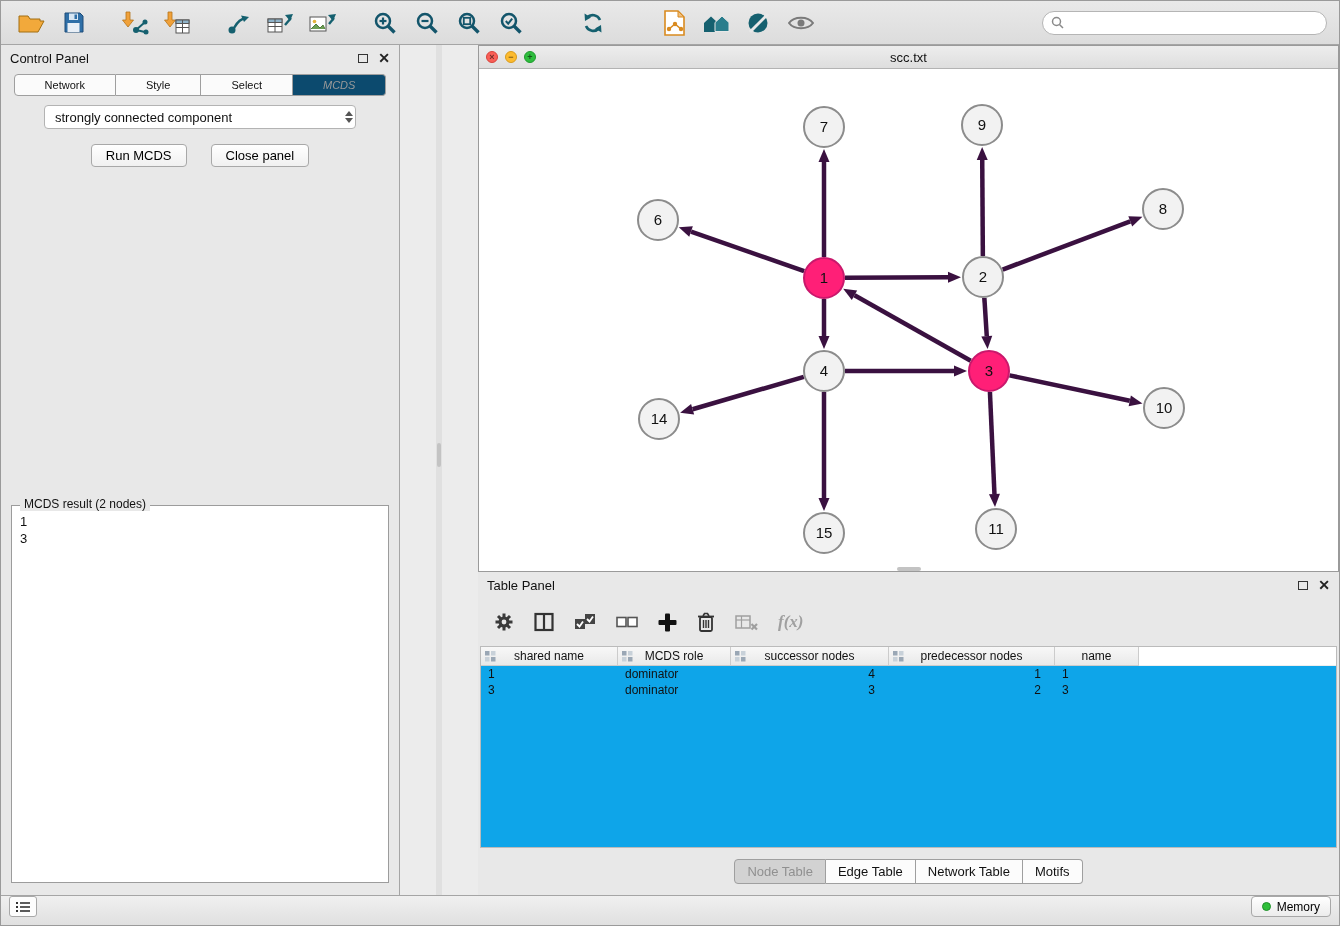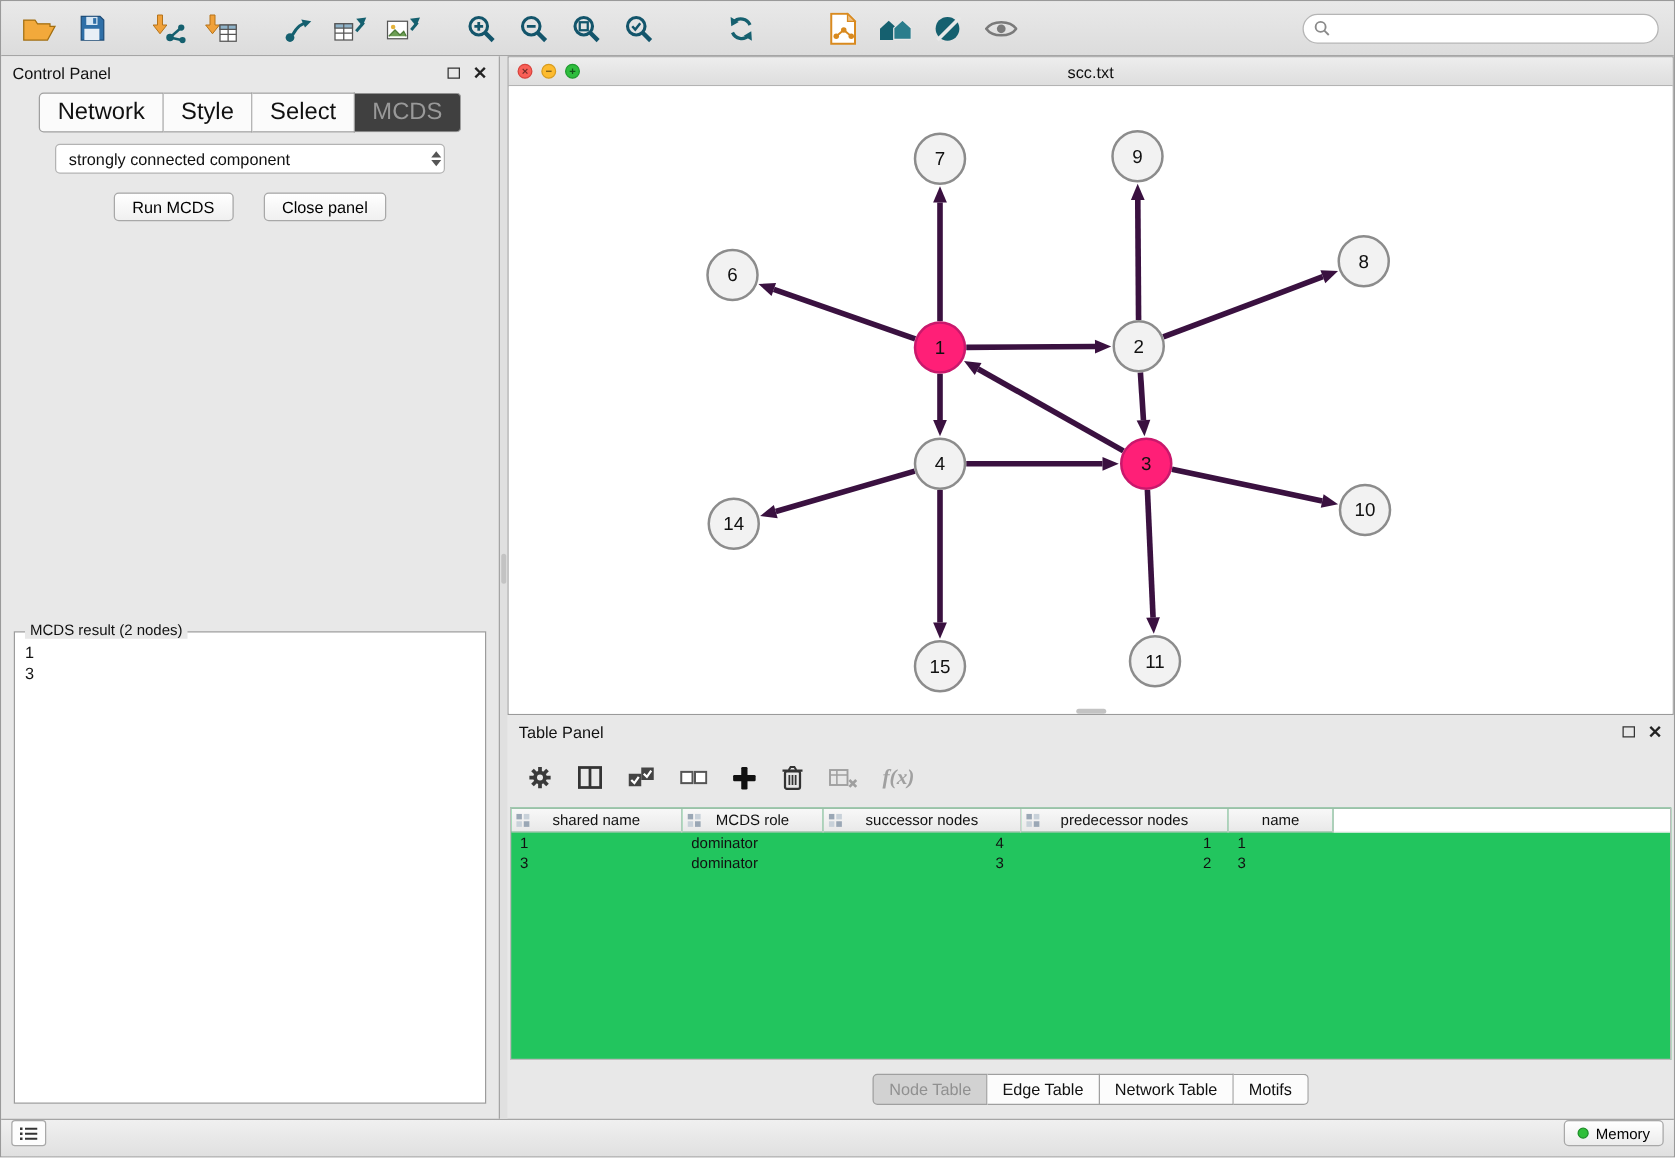--- a/index.html
+++ b/index.html
@@ -12,33 +12,33 @@
   .titlebar { height:22px; flex:0 0 22px; background:linear-gradient(#f1f1f1,#e6e6e6); text-align:center; font-size:13px; color:#9a9a9a; line-height:22px; }
 
   
   .toolbar { height:44px; flex:0 0 44px; background:linear-gradient(#e9e9e9,#dcdcdc); border-bottom:1px solid #a5a5a5; display:flex; align-items:center; padding:0 12px; }
   .tbtn { background:none; border:none; width:36px; height:36px; display:flex; align-items:center; justify-content:center; margin-right:6px; cursor:default; }
   .tgap { width:20px; flex:0 0 20px; }
   .search-box { margin-left:auto; width:285px; height:24px; background:#fff; border:1px solid #b5b5b5; border-radius:12px; display:flex; align-items:center; padding:0 8px; }
   .search-box input { border:none; outline:none; flex:1; font-size:12px; background:transparent; font-family:"Liberation Sans",sans-serif; }
 
   
-  .main { flex:1; display:flex; min-height:0; }
+  .main { flex:1; display:flex; min-height:0;gap:36px; }
 
   
   .control-panel { width:399px; flex:0 0 399px; background:#e8e8e8; border-right:1px solid #a5a5a5; display:flex; flex-direction:column; }
   .panel-header { height:26px; flex:0 0 26px; display:flex; align-items:center; padding:0 9px; font-size:13px; }
   .win-controls { margin-left:auto; display:flex; gap:10px; align-items:center; }
   .float-icon { width:10px; height:9px; border:1.5px solid #333; display:inline-block; }
   .close-icon { font-size:14px; font-weight:bold; color:#222; line-height:10px; }
   .cp-tabs { display:flex; justify-content:center; margin-top:3px; }
-  .cp-tab { font-size:19px; padding:4px 14px; background:#fbfbfb; border:1px solid #9f9f9f; border-left:none; }
+  .cp-tab { font-size:11px; padding:4px 30px; background:#fbfbfb; border:1px solid #9f9f9f; border-left:none; }
   .cp-tab:first-child { border-left:1px solid #9f9f9f; border-radius:4px 0 0 4px; }
   .cp-tab:last-child { border-radius:0 4px 4px 0; }
-  .cp-tab.active { background:#404040; color:#999; }
+  .cp-tab.active { background:#0c4a6e; color:#999;font-style:italic; }
   .opt-label { text-align:center; font-size:13px; margin-top:24px; }
   .dropdown { margin:9px auto 0; width:312px; height:24px; background:#fff; border:1px solid #b3b3b3; border-radius:4px; display:flex; align-items:center; padding:0 2px 0 10px; font-size:13px; }
   .dd-stepper { margin-left:auto; display:flex; flex-direction:column; gap:2px; }
   .dd-up { width:0; height:0; border-left:4px solid transparent; border-right:4px solid transparent; border-bottom:5px solid #555; }
   .dd-down { width:0; height:0; border-left:4px solid transparent; border-right:4px solid transparent; border-top:5px solid #555; }
   .cp-buttons { display:flex; justify-content:center; gap:24px; margin-top:15px; }
   .btn { font-size:13px; font-family:"Liberation Sans",sans-serif; background:linear-gradient(#ffffff,#f0f0f0); border:1px solid #a8a8a8; border-radius:4px; padding:3px 14px; }
   .cp-spacer { flex:1; }
   .result-group { margin:0 10px 12px; flex:0 0 378px; border:1px solid #9c9c9c; background:#fff; position:relative; }
   .result-title { position:absolute; top:-9px; left:8px; background:#e8e8e8; padding:0 4px; font-size:12px; }
@@ -62,21 +62,21 @@
   .net-title { position:absolute; left:0; right:0; text-align:center; font-size:13px; pointer-events:none; }
   .graph-canvas { flex:1; position:relative; background:#fff; }
   .graph-svg { position:absolute; left:0; top:0; }
   .h-grip { position:absolute; bottom:0; left:50%; margin-left:-12px; width:24px; height:4px; background:#c3c3c3; border-radius:2px; }
 
   
   .table-panel { flex:1; background:#e8e8e8; display:flex; flex-direction:column; min-height:0; }
   .tp-toolbar { height:48px; flex:0 0 48px; display:flex; align-items:center; padding:0 16px; gap:20px; }
   .tp-btn { background:none; border:none; display:flex; align-items:center; justify-content:center; cursor:default;font-weight:bold; }
   .fx-label { font-family:"Liberation Serif", serif; font-style:italic; font-size:17px; color:#a0a0a0; }
-  .tp-table { flex:1; margin:0 2px; background:#22c55e; border:1px solid #bbb; overflow:hidden; }
+  .tp-table { flex:1; margin:0 2px; background:#0ea5e9; border:1px solid #bbb; overflow:hidden; }
   .thead { display:flex; height:19px; }
   .th { position:relative; display:flex; align-items:center; justify-content:center; font-size:12px; background:linear-gradient(#f8f8f8,#e9e9e9); border-right:1px solid #ccc; border-bottom:1px solid #ccc; }
   .th .col-icon { position:absolute; left:4px; top:4px; }
   .th-filler { flex:1; background:#fff; border-bottom:1px solid #eee; }
   .trow { display:flex; height:16px; font-size:12px; }
   .td { display:flex; align-items:center; padding:0 7px; overflow:hidden; white-space:nowrap; }
   .td.num { justify-content:flex-end; padding-right:14px; }
   .c0 { width:137px; } .c1 { width:113px; } .c2 { width:158px; } .c3 { width:166px; } .c4 { width:84px; }
   .tp-footer { height:47px; flex:0 0 47px; display:flex; align-items:center; justify-content:center; }
   .tp-tab { font-size:13px; padding:4px 12px; background:#fcfcfc; border:1px solid #9f9f9f; border-left:none; }

